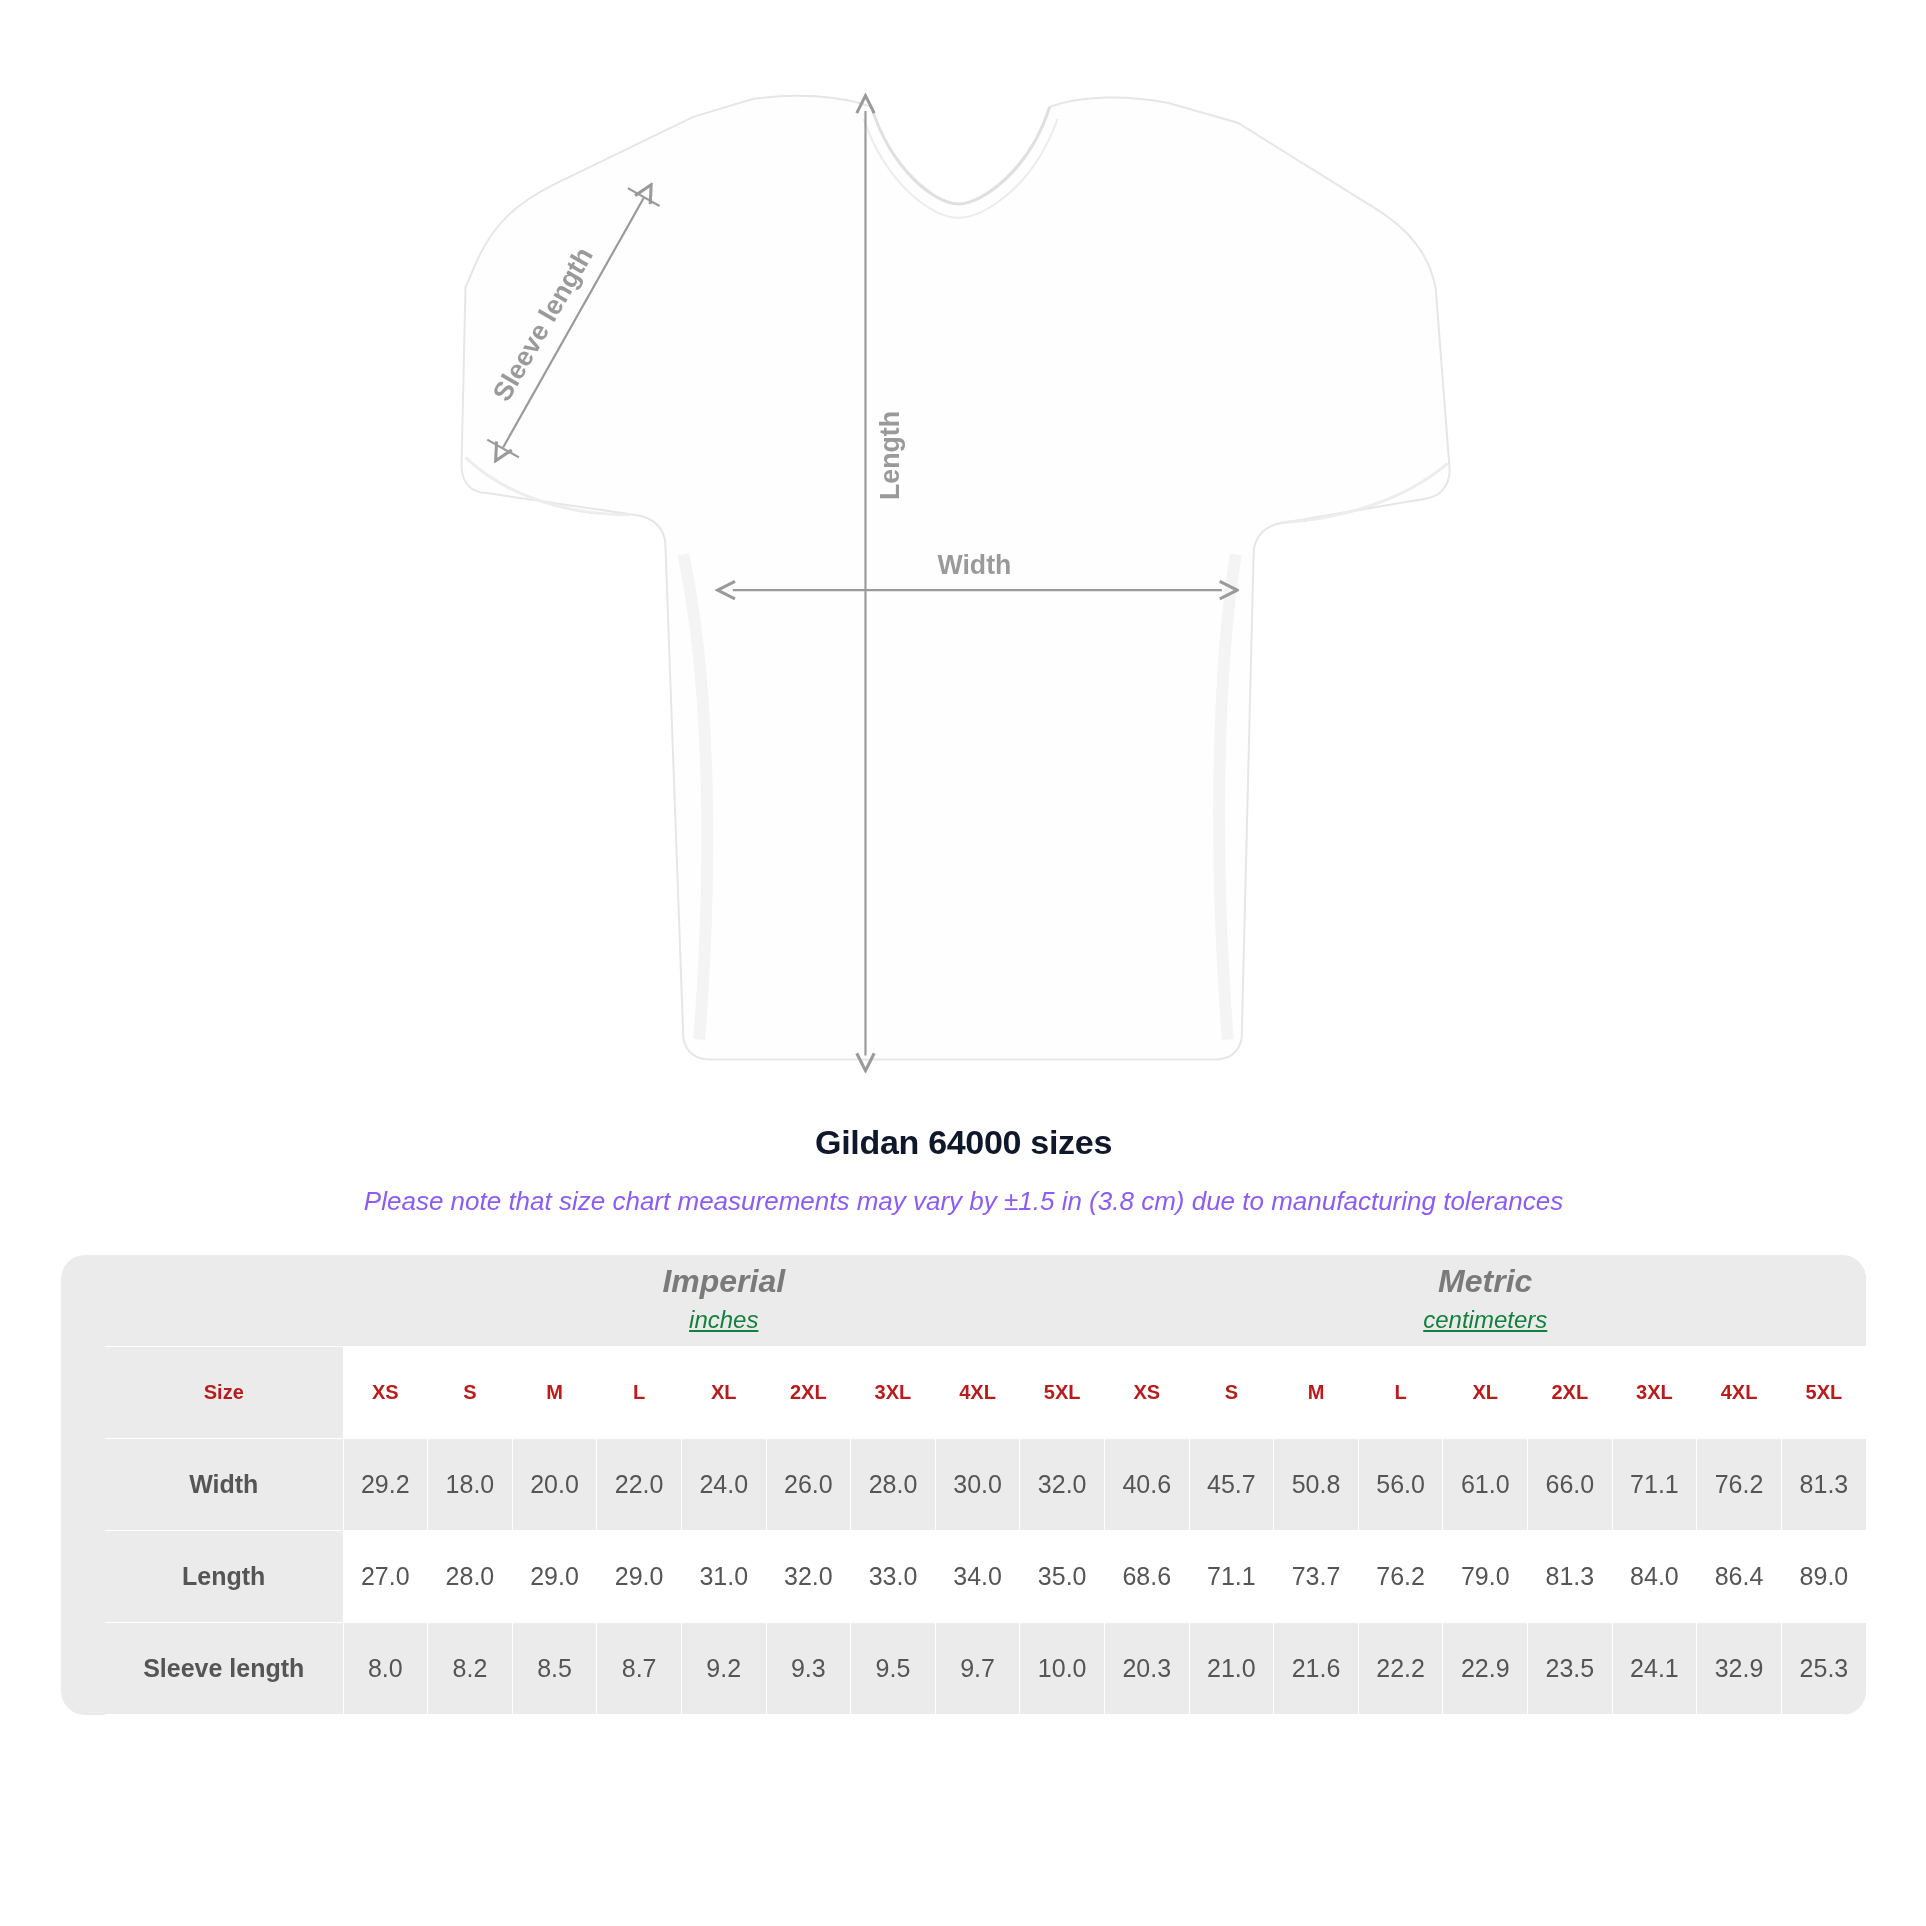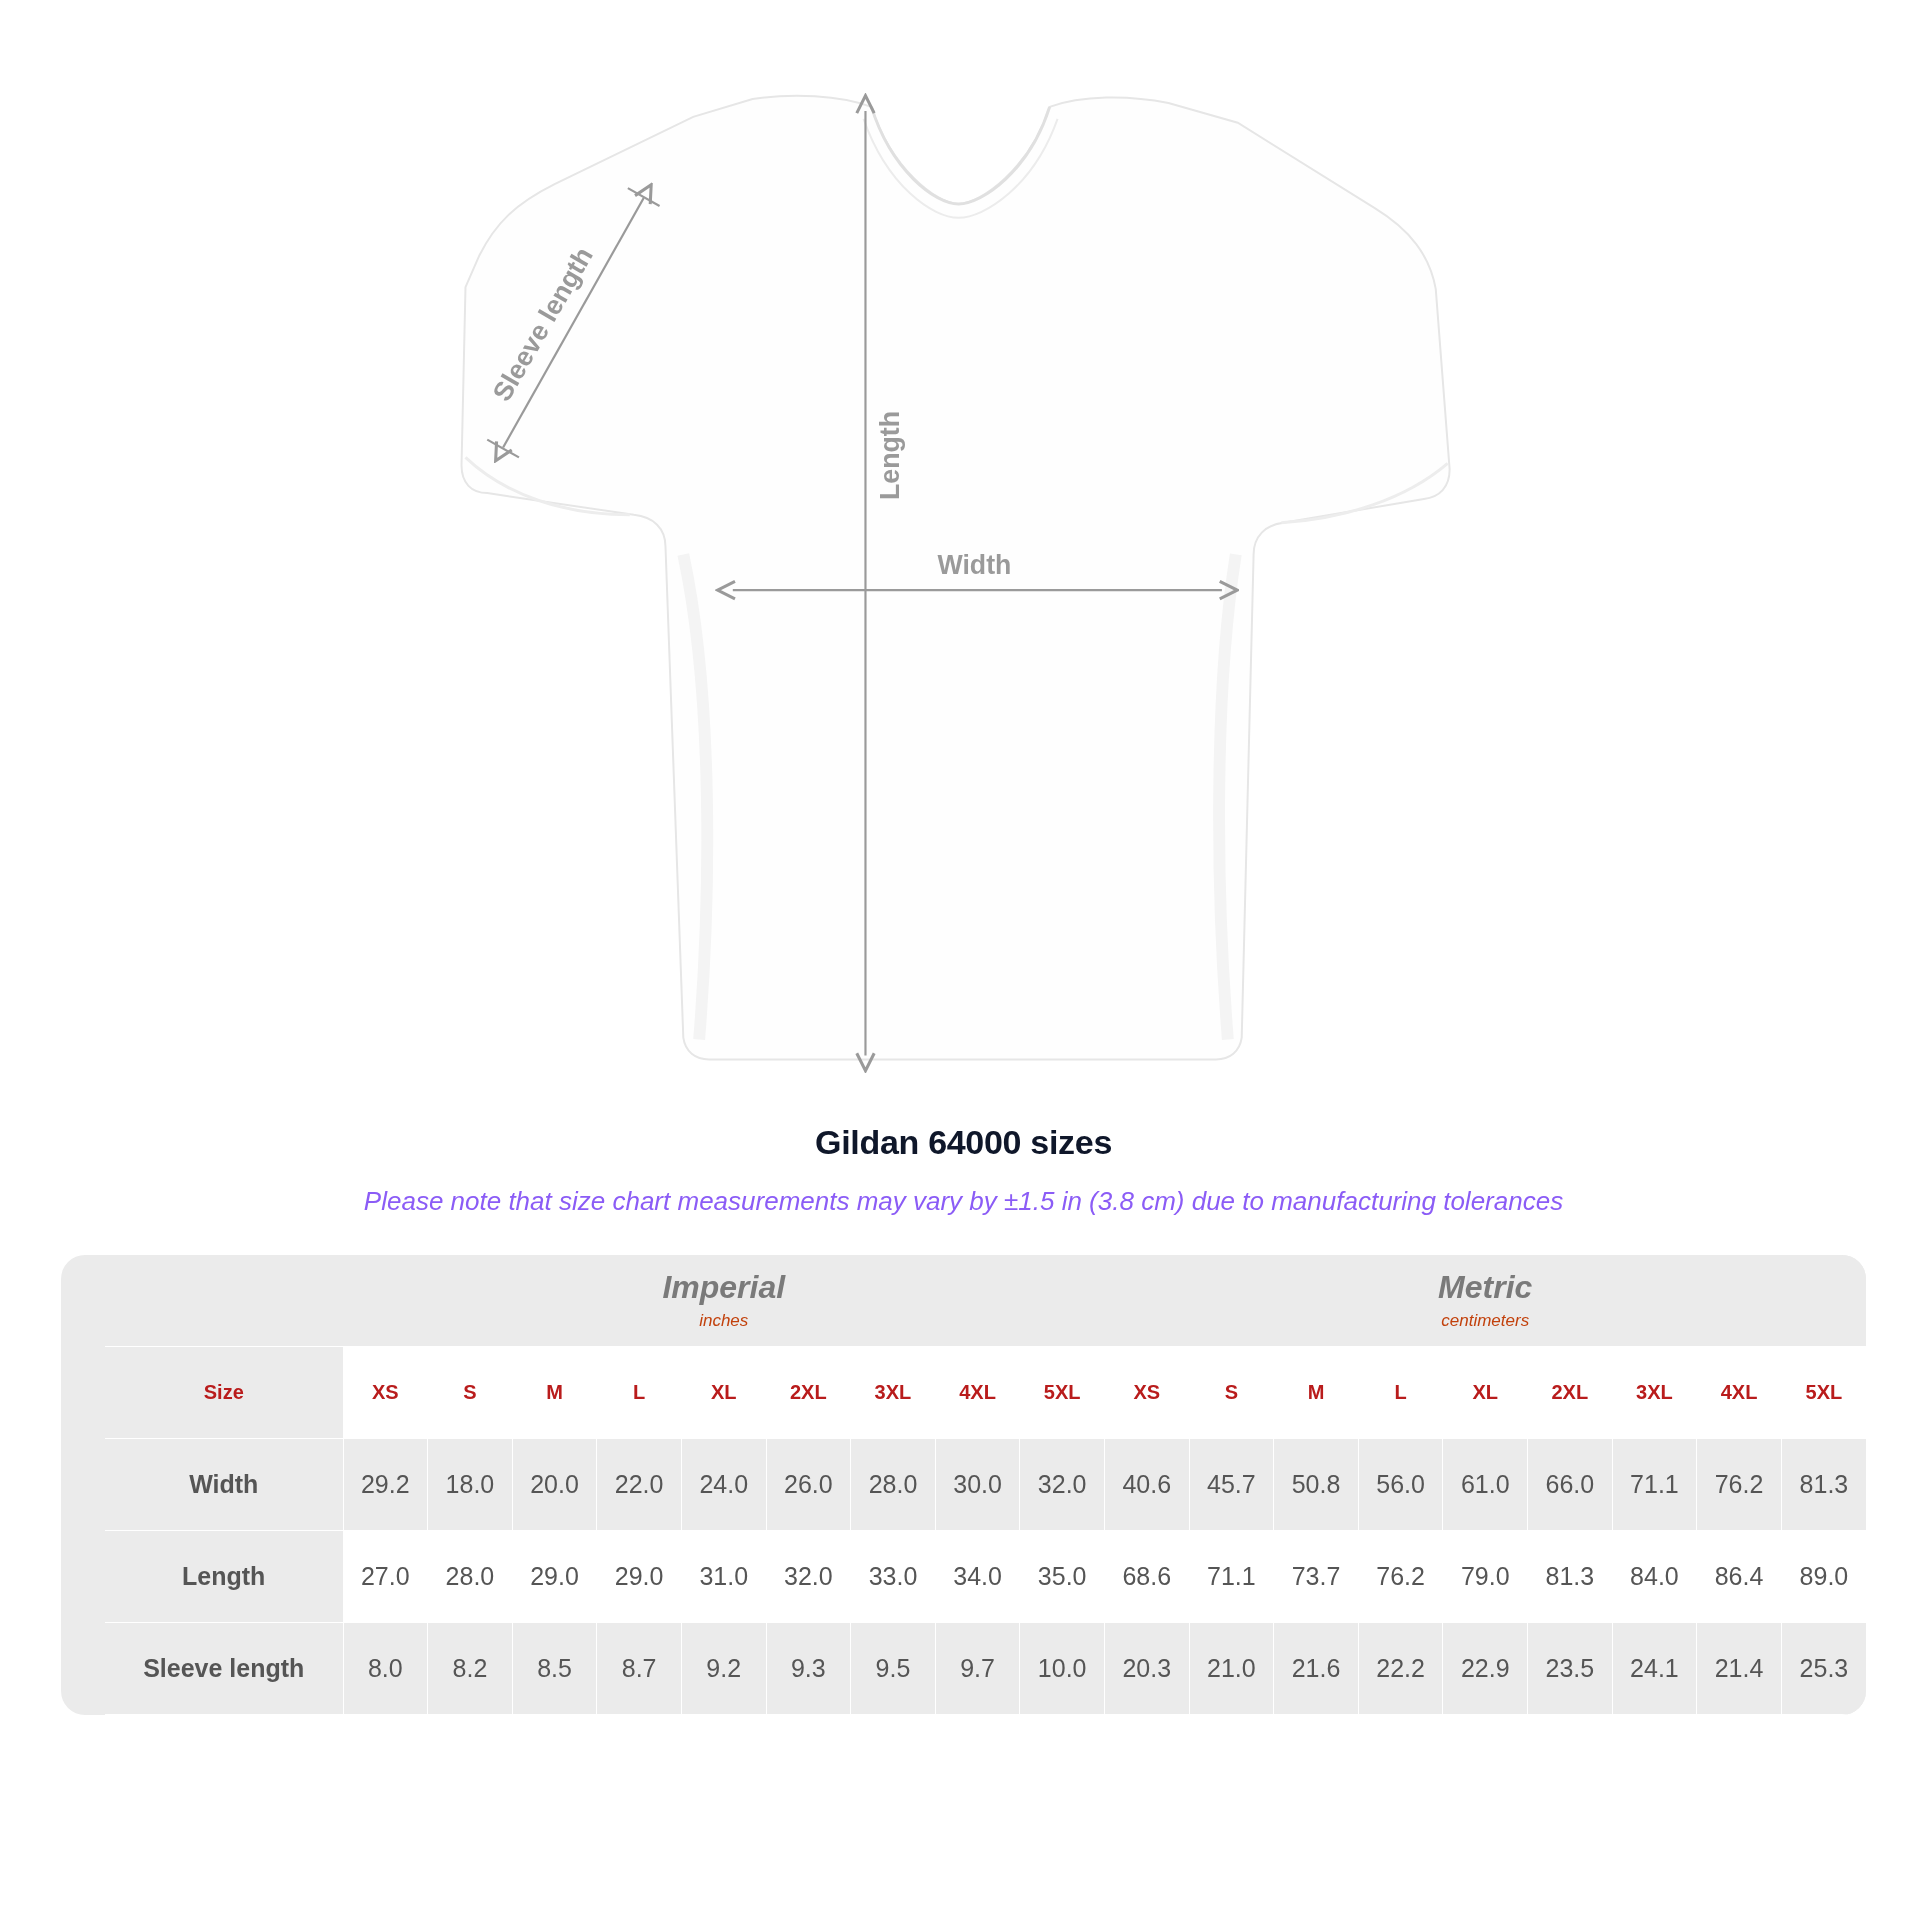--- a/index.html
+++ b/index.html
@@ -78,24 +78,25 @@
     height: 150px;
   }
   .unit-name {
     font-size: 32px;
     font-style: italic;
     font-weight: bold;
     color: #7a7a7a;
     line-height: 1.25;
   }
   .unit-sub {
-    font-size: 17px;
+    font-size: 24px;
     font-style: italic;
-    color: #c2410c;
+    color: #15803d;
     line-height: 1.6;
+    text-decoration: underline;
   }
   .corner-cell {
     background: #ebebeb;
     border: none !important;
   }
 
   
   tr.size-row td {
     background: #ffffff;
     font-weight: bold;
@@ -298,21 +299,21 @@
           <td class="datacell">9.5</td>
           <td class="datacell">9.7</td>
           <td class="datacell">10.0</td>
           <td class="datacell">20.3</td>
           <td class="datacell">21.0</td>
           <td class="datacell">21.6</td>
           <td class="datacell">22.2</td>
           <td class="datacell">22.9</td>
           <td class="datacell">23.5</td>
           <td class="datacell">24.1</td>
-          <td class="datacell">21.4</td>
+          <td class="datacell">32.9</td>
           <td class="datacell">25.3</td>
         </tr>
       </tbody>
     </table>
   </div>
 
 </div>
 
 
 </body></html>

